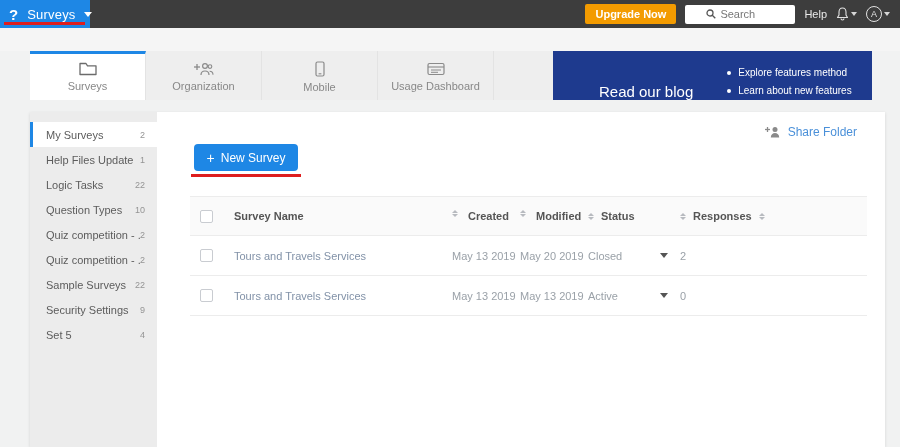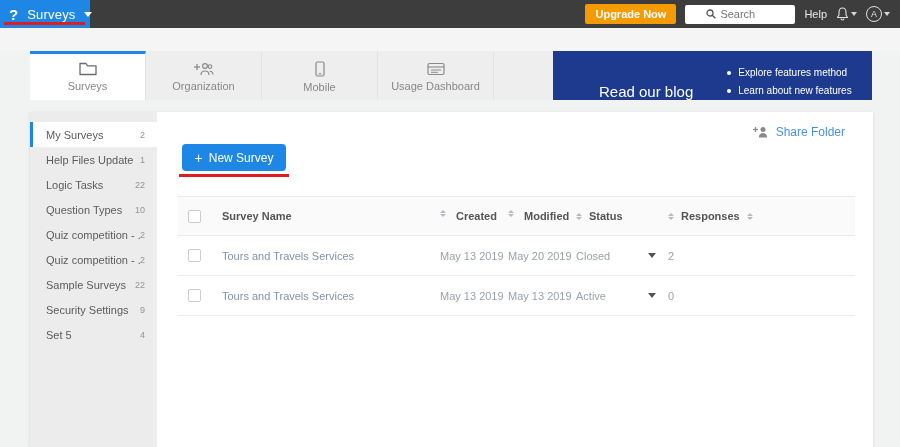--- a/index.html
+++ b/index.html
@@ -42,21 +42,21 @@
   .card { flex:1; background:#fff; box-shadow:0 1px 3px rgba(0,0,0,.12); display:flex; min-height:0; }
 
   
   .sidebar { width:127px; background:#ececec; flex:0 0 auto; padding-top:10px; }
   .side-item { height:25px; display:flex; align-items:center; padding:0 12px 0 16px; cursor:pointer; }
   .side-item .side-label { flex:1; font-size:11px; color:#5c5c5c; white-space:nowrap; overflow:hidden; }
   .side-item .side-count { font-size:9px; color:#949494; }
   .side-item.active { background:#fff; border-left:3px solid #1e87e5; padding-left:13px; }
 
   
-  .main { flex:1; padding:13px 18px 0 21px; min-width:0; }
+  .main { flex:1; padding:13px 18px 0 33px; min-width:0; }
   .share-row { display:flex; justify-content:flex-end; align-items:center; gap:7px; padding-right:10px; }
   .share-link { color:#4a90d9; font-size:12px; cursor:pointer; }
   .new-survey-wrap { margin-top:5px; margin-left:4px; }
   .new-survey-btn { width:104px; height:27px; background:#1e87e5; color:#fff; border:none; border-radius:4px; font-size:12px; font-family:"Liberation Sans",sans-serif; display:flex; align-items:center; justify-content:center; gap:6px; cursor:pointer; }
   .plus-glyph { font-size:14px; line-height:1; }
   .btn-underline { width:110px; height:3px; background:#de1e1e; margin:3px 0 0 -3px; }
 
   
   .survey-table { margin-top:19px; width:677px; font-size:11px; }
   .t-row { display:flex; align-items:center; height:40px; border-bottom:1px solid #ececec; }

